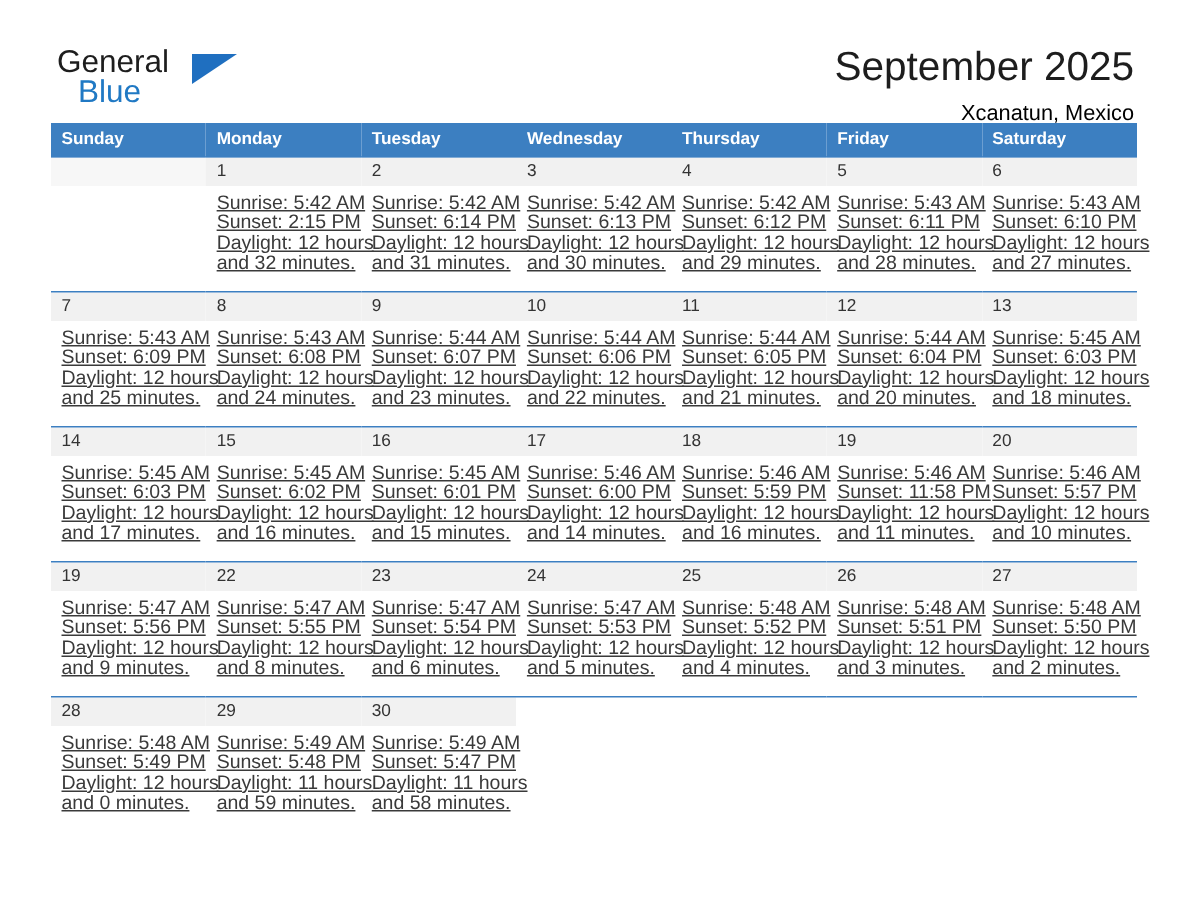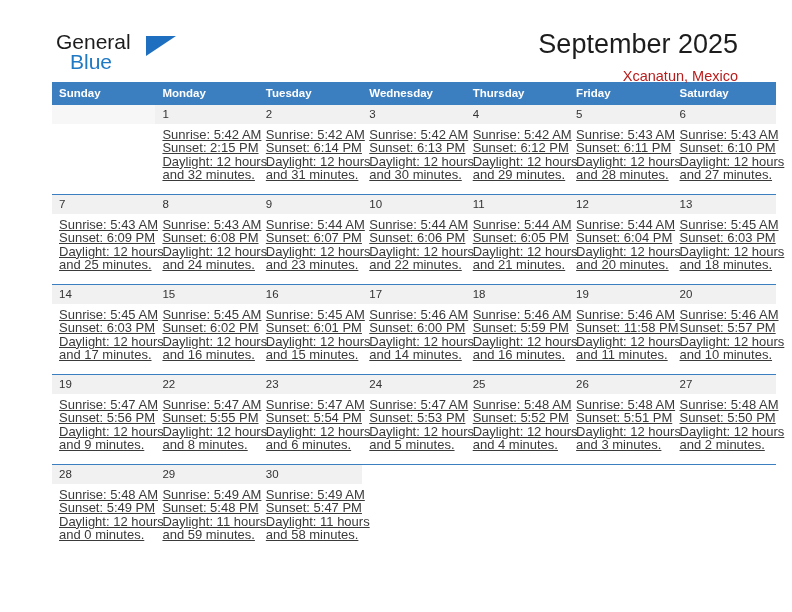--- a/index.html
+++ b/index.html
@@ -13,21 +13,21 @@
     font-family: "Liberation Sans", sans-serif;
     color: #222222;
     overflow: hidden;
   }
 
   .page {
     position: relative;
     width: 792px;
     height: 560px;
     box-sizing: border-box;
-    padding: 0 52px;
+    padding: 0 34px;
   }
 
   
   .header {
     display: flex;
     align-items: flex-start;
     justify-content: space-between;
     padding-top: 28px;
     height: 72px;
     box-sizing: border-box;
@@ -72,21 +72,21 @@
   }
   .cal-title {
     font-size: 27px;
     font-weight: normal;
     color: #1d1d1d;
     line-height: 32px;
     white-space: nowrap;
   }
   .cal-sub {
     font-size: 14.5px;
-    color: #b91c1c;
+    color: #000000;
     line-height: 20px;
     margin-top: 6px;
     white-space: nowrap;
   }
 
   
   .calendar {
     width: 724px;
     border-collapse: collapse;
     table-layout: fixed;

